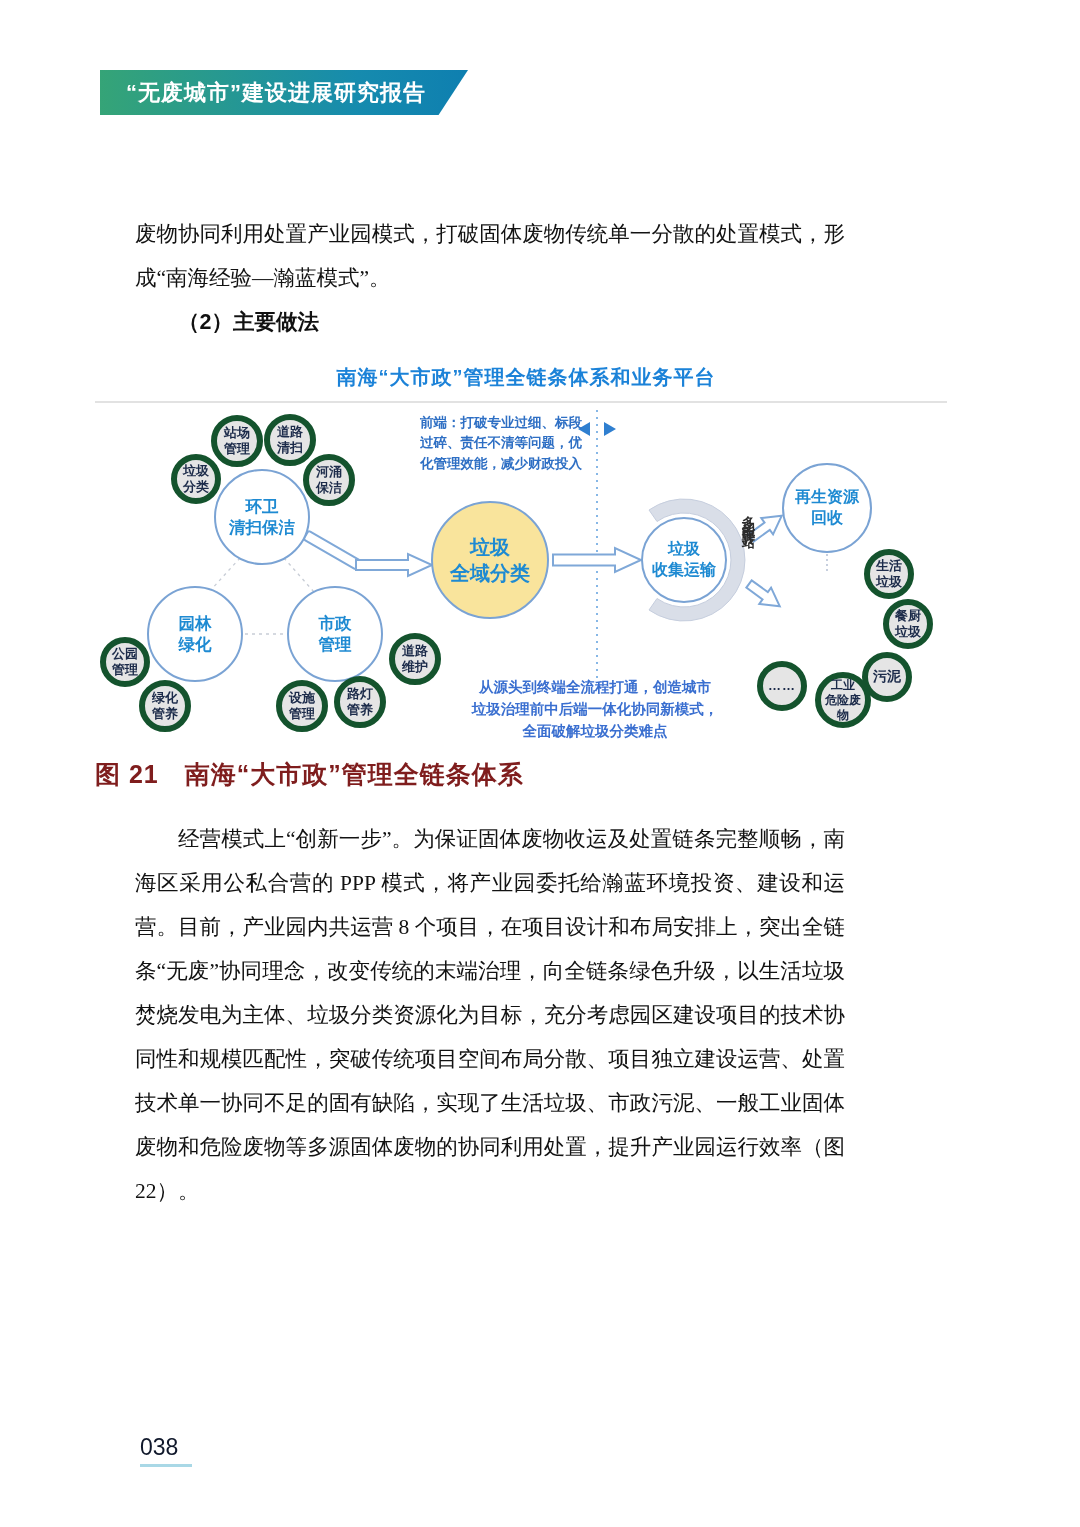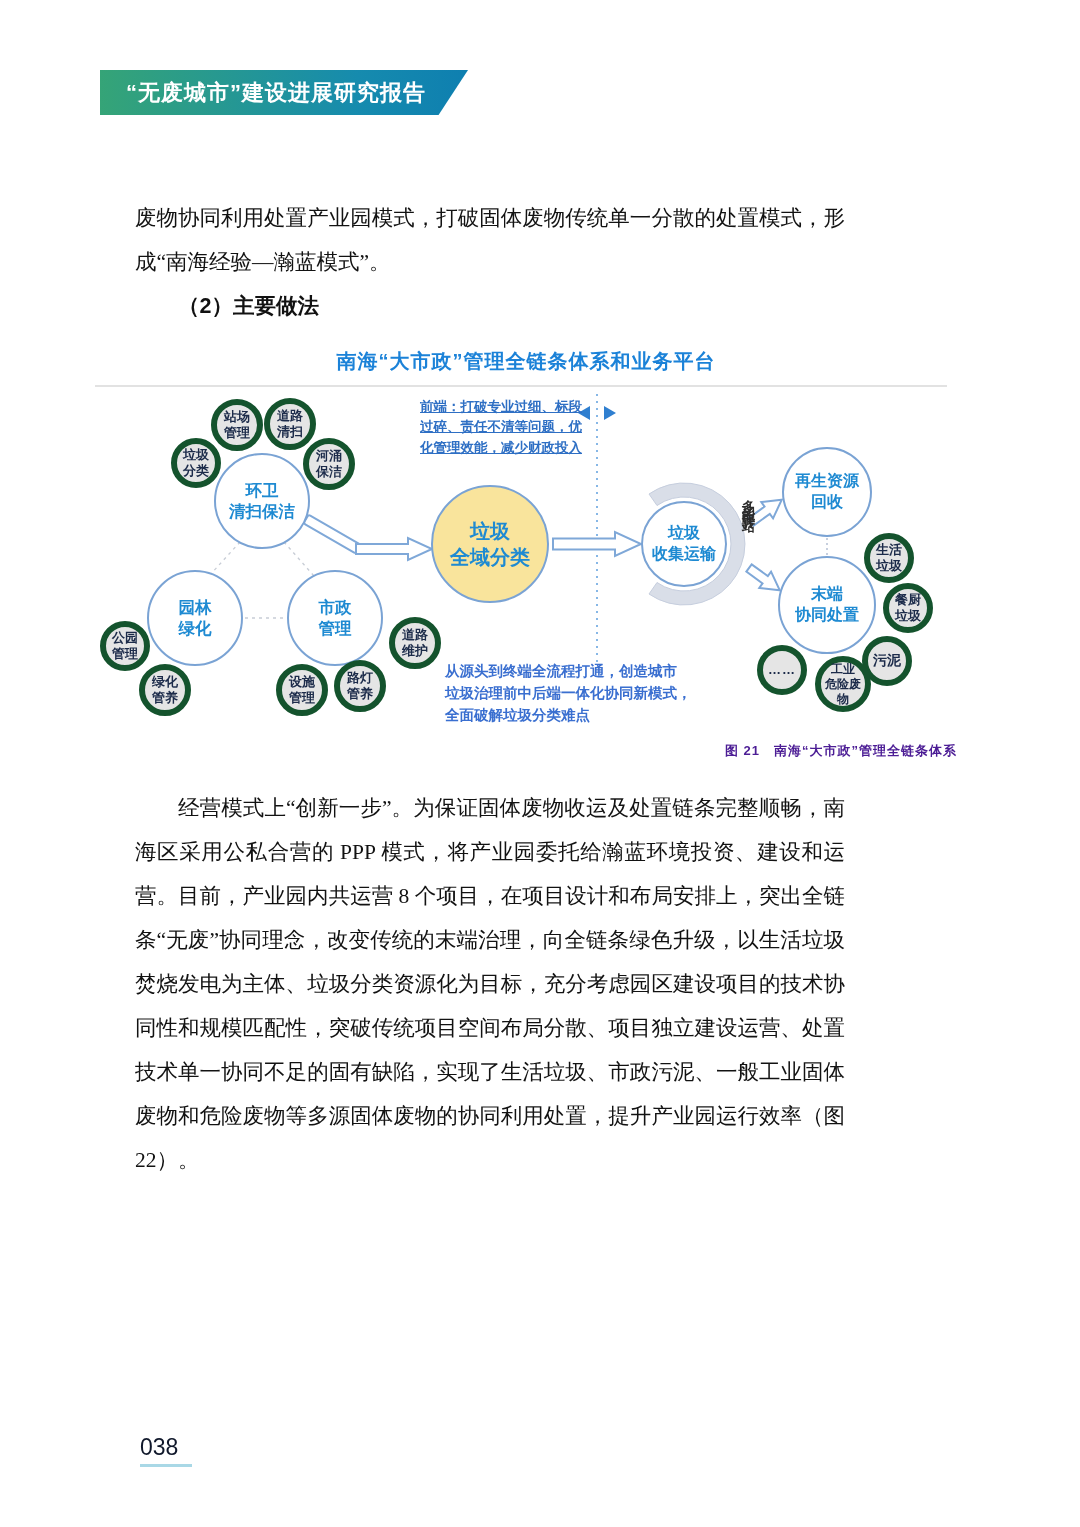--- a/index.html
+++ b/index.html
@@ -15,50 +15,50 @@
   .banner-year{position:absolute;left:442px;top:84px;width:178px;height:41px;
           background:linear-gradient(100deg,#4db4a4 0%,#9ed8cb 55%,#cdeae2 100%);
           clip-path:polygon(8% 0,100% 0,90% 100%,0 100%);
           display:flex;align-items:center;justify-content:center;gap:3px;z-index:1;}
   .year-num{color:#fff;font-size:29px;font-weight:800;letter-spacing:1px;
             text-shadow:0 1px 1px rgba(20,110,120,.35);}
   .year-suffix{color:#fff;font-size:17px;font-weight:700;padding-top:6px;
             text-shadow:0 1px 1px rgba(20,110,120,.35);}
 
   
-  .content{position:absolute;left:0;top:196px;width:970px;}
+  .content{position:absolute;left:0;top:212px;width:970px;}
   .bodytext{margin:0 125px 0 135px;font-family:"Liberation Serif","DejaVu Serif",serif;
             font-size:21.5px;line-height:44px;color:#121212;text-align:justify;}
   .bodytext p{margin:0;}
   .p-indent{text-indent:2em;}
   .sub-heading{margin:0;text-indent:2em;font-family:"Liberation Sans","DejaVu Sans",sans-serif;
             font-weight:700;font-size:21.5px;line-height:44px;color:#111;}
 
   
   .figure-wrap{position:relative;margin:20px auto 0 95px;width:862px;height:380px;}
   .fig-title{position:absolute;left:0;top:0;width:100%;text-align:center;
             color:#1b82d8;font-size:20px;font-weight:700;letter-spacing:1px;}
   .fig-svg{position:absolute;left:0;top:0;z-index:1;}
   .note{position:absolute;color:#2e6fc4;font-weight:700;font-size:13.5px;line-height:1.5;
         white-space:pre-line;z-index:2;}
-  .note-front{left:325px;top:49px;width:168px;text-decoration:underline;}
+  .note-front{left:325px;top:49px;width:168px;}
   .note-mid{left:524px;top:49px;width:224px;}
-  .note-bottom{left:350px;top:313px;width:300px;text-align:left;color:#3a6fd0;
+  .note-bottom{left:350px;top:313px;width:300px;text-align:center;color:#3a6fd0;
         font-size:14.5px;line-height:1.5;}
   .circle{position:absolute;border-radius:50%;display:flex;align-items:center;justify-content:center;
         text-align:center;white-space:pre-line;box-sizing:border-box;}
   .sat{background:#e5e5e5;border:6px solid #14532d;color:#1c2b4a;font-weight:700;
         font-size:13px;line-height:1.25;z-index:4;}
   .hub{background:#fff;border:2px solid #7aa3d4;color:#1e8ad2;font-weight:700;
         font-size:16.5px;line-height:1.3;z-index:3;}
   .hub-yellow{background:#f9e49c;font-size:20px;z-index:2;}
   .transfer-label{position:absolute;left:644px;top:141px;height:116px;z-index:4;
         writing-mode:vertical-rl;letter-spacing:4px;font-size:13px;font-weight:700;color:#2b2b2b;}
-  .fig-caption{margin:14px 0 0 0;width:862px;margin-left:95px;text-align:right;
-        color:#4c1d95;font-size:13px;font-weight:700;letter-spacing:1px;}
+  .fig-caption{margin:14px 0 0 0;width:862px;margin-left:95px;text-align:left;
+        color:#7f1d1d;font-size:25px;font-weight:700;letter-spacing:1px;}
   .para3-block{margin-top:26px;}
 
   
   .page-num{position:absolute;left:140px;top:1434px;color:#0f172a;font-size:23px;
         font-weight:400;border-bottom:3px solid #a9d8e6;padding:0 14px 3px 0;z-index:2;}
 </style>
 </head>
 <body>
 
 <div class="page">
@@ -142,22 +142,20 @@
 管理</div>
 
       <div class="circle hub hub-yellow" style="left:336px;top:137px;width:118px;height:118px;">垃圾
 全域分类</div>
       <div class="circle hub" style="left:546px;top:153px;width:86px;height:86px;font-size:16px;">垃圾
 收集运输</div>
       <div class="transfer-label">多功能中转站</div>
 
       <div class="circle hub" style="left:687px;top:99px;width:90px;height:90px;font-size:16px;">再生资源
 回收</div>
-      <div class="circle hub" style="left:683px;top:208px;width:98px;height:98px;font-size:16px;">末端
-协同处置</div>
 
       <div class="circle sat" style="left:769px;top:185px;width:50px;height:50px;">生活
 垃圾</div>
       <div class="circle sat" style="left:788px;top:235px;width:50px;height:50px;">餐厨
 垃圾</div>
       <div class="circle sat" style="left:767px;top:288px;width:50px;height:50px;font-size:14px;">污泥</div>
       <div class="circle sat" style="left:720px;top:308px;width:56px;height:56px;font-size:12px;">工业
 危险废物</div>
       <div class="circle sat" style="left:662px;top:297px;width:50px;height:50px;letter-spacing:1px;">……</div>
     </div>

